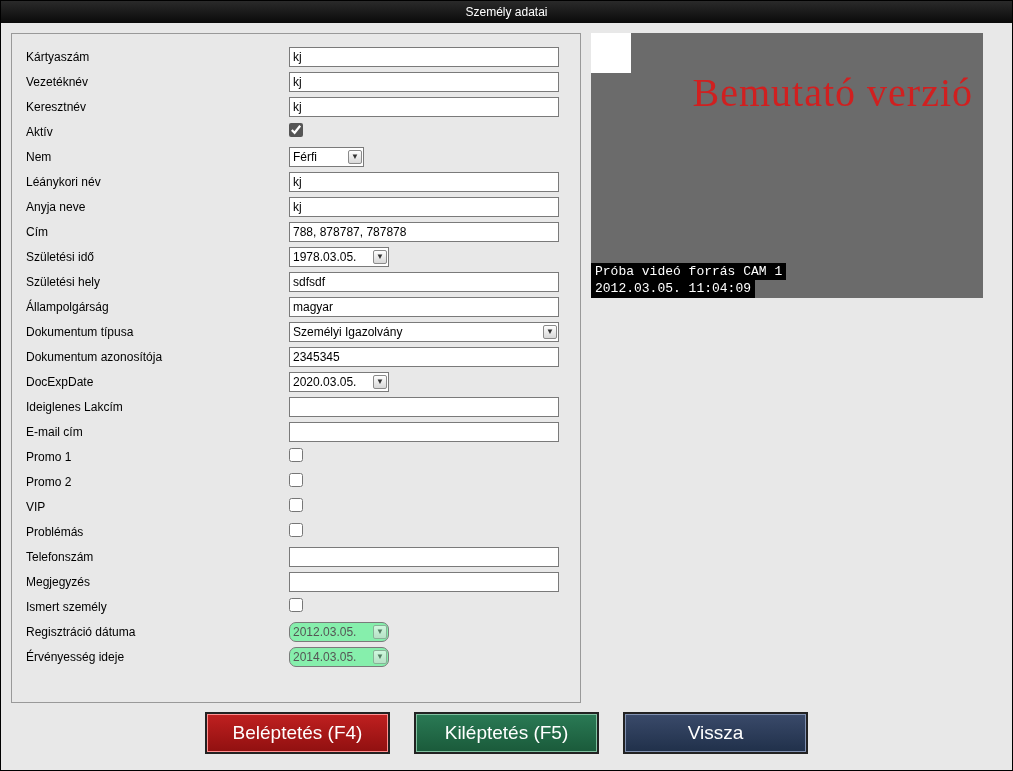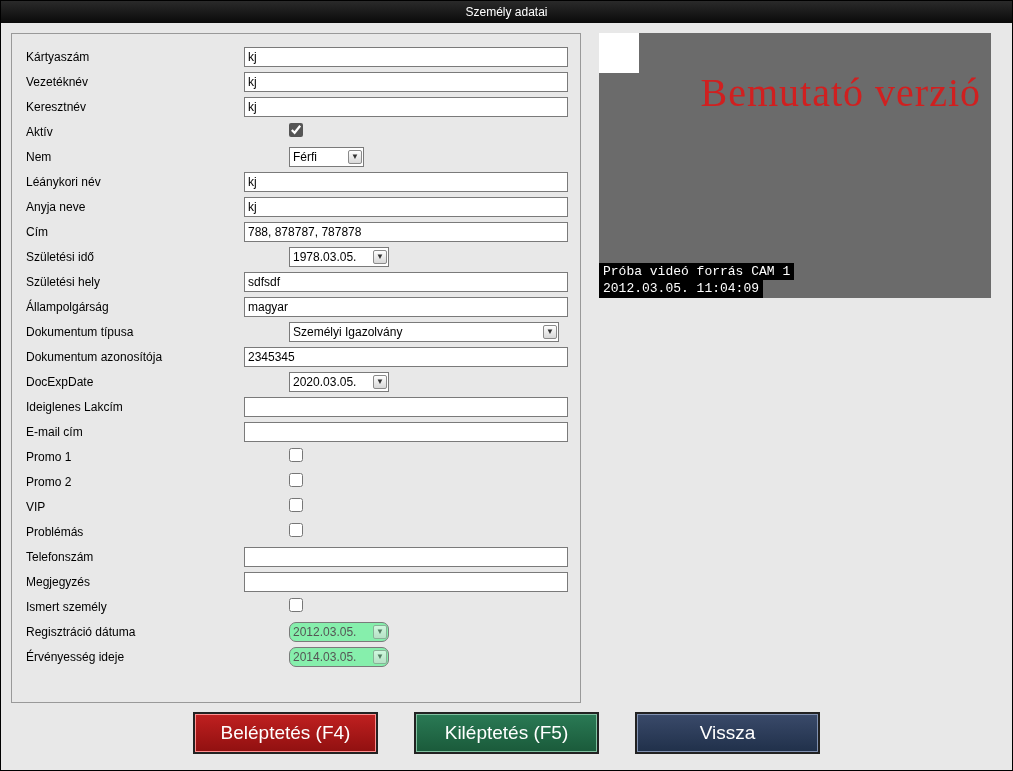--- a/index.html
+++ b/index.html
@@ -14,21 +14,21 @@
     height: 22px;
     background: linear-gradient(#2a2a2a, #0a0a0a);
     color: #fff;
     display: flex; align-items: center; justify-content: center;
     font-size: 12px;
   }
   .content {
     flex: 1;
     display: flex;
     padding: 10px 10px 0 10px;
-    gap: 18px;
+    gap: 10px;
   }
   .form-panel {
     width: 570px;
     border: 1px solid #999;
     padding: 10px 12px;
     background: #e8e8e8;
     height: 670px;
   }
   .row {
     display: flex;
@@ -39,21 +39,21 @@
   .row .lbl {
     width: 265px;
     font-size: 12px;
     color: #000;
     padding-left: 2px;
   }
   .row .ctl {
     flex: 1;
   }
   input[type="text"] {
-    width: 324px;
+    width: 270px;
     height: 20px;
     border: 1px solid #7a7a7a;
     padding: 1px 3px;
     font-family: Tahoma, Arial, sans-serif;
     font-size: 12px;
     background: #fff;
   }
   input[type="text"].ro {
     background: #86efac;
     color: #555;
@@ -143,21 +143,21 @@
     display: inline-block;
     width: fit-content;
     line-height: 1.2;
   }
 
   .button-bar {
     height: 65px;
     display: flex;
     justify-content: center;
     align-items: center;
-    gap: 36px;
+    gap: 24px;
     padding-bottom: 10px;
   }
   .big-btn {
     width: 185px;
     height: 42px;
     border: 2px solid #222;
     font-size: 19px;
     color: #fff;
     display: flex; align-items: center; justify-content: center;
     cursor: pointer;

